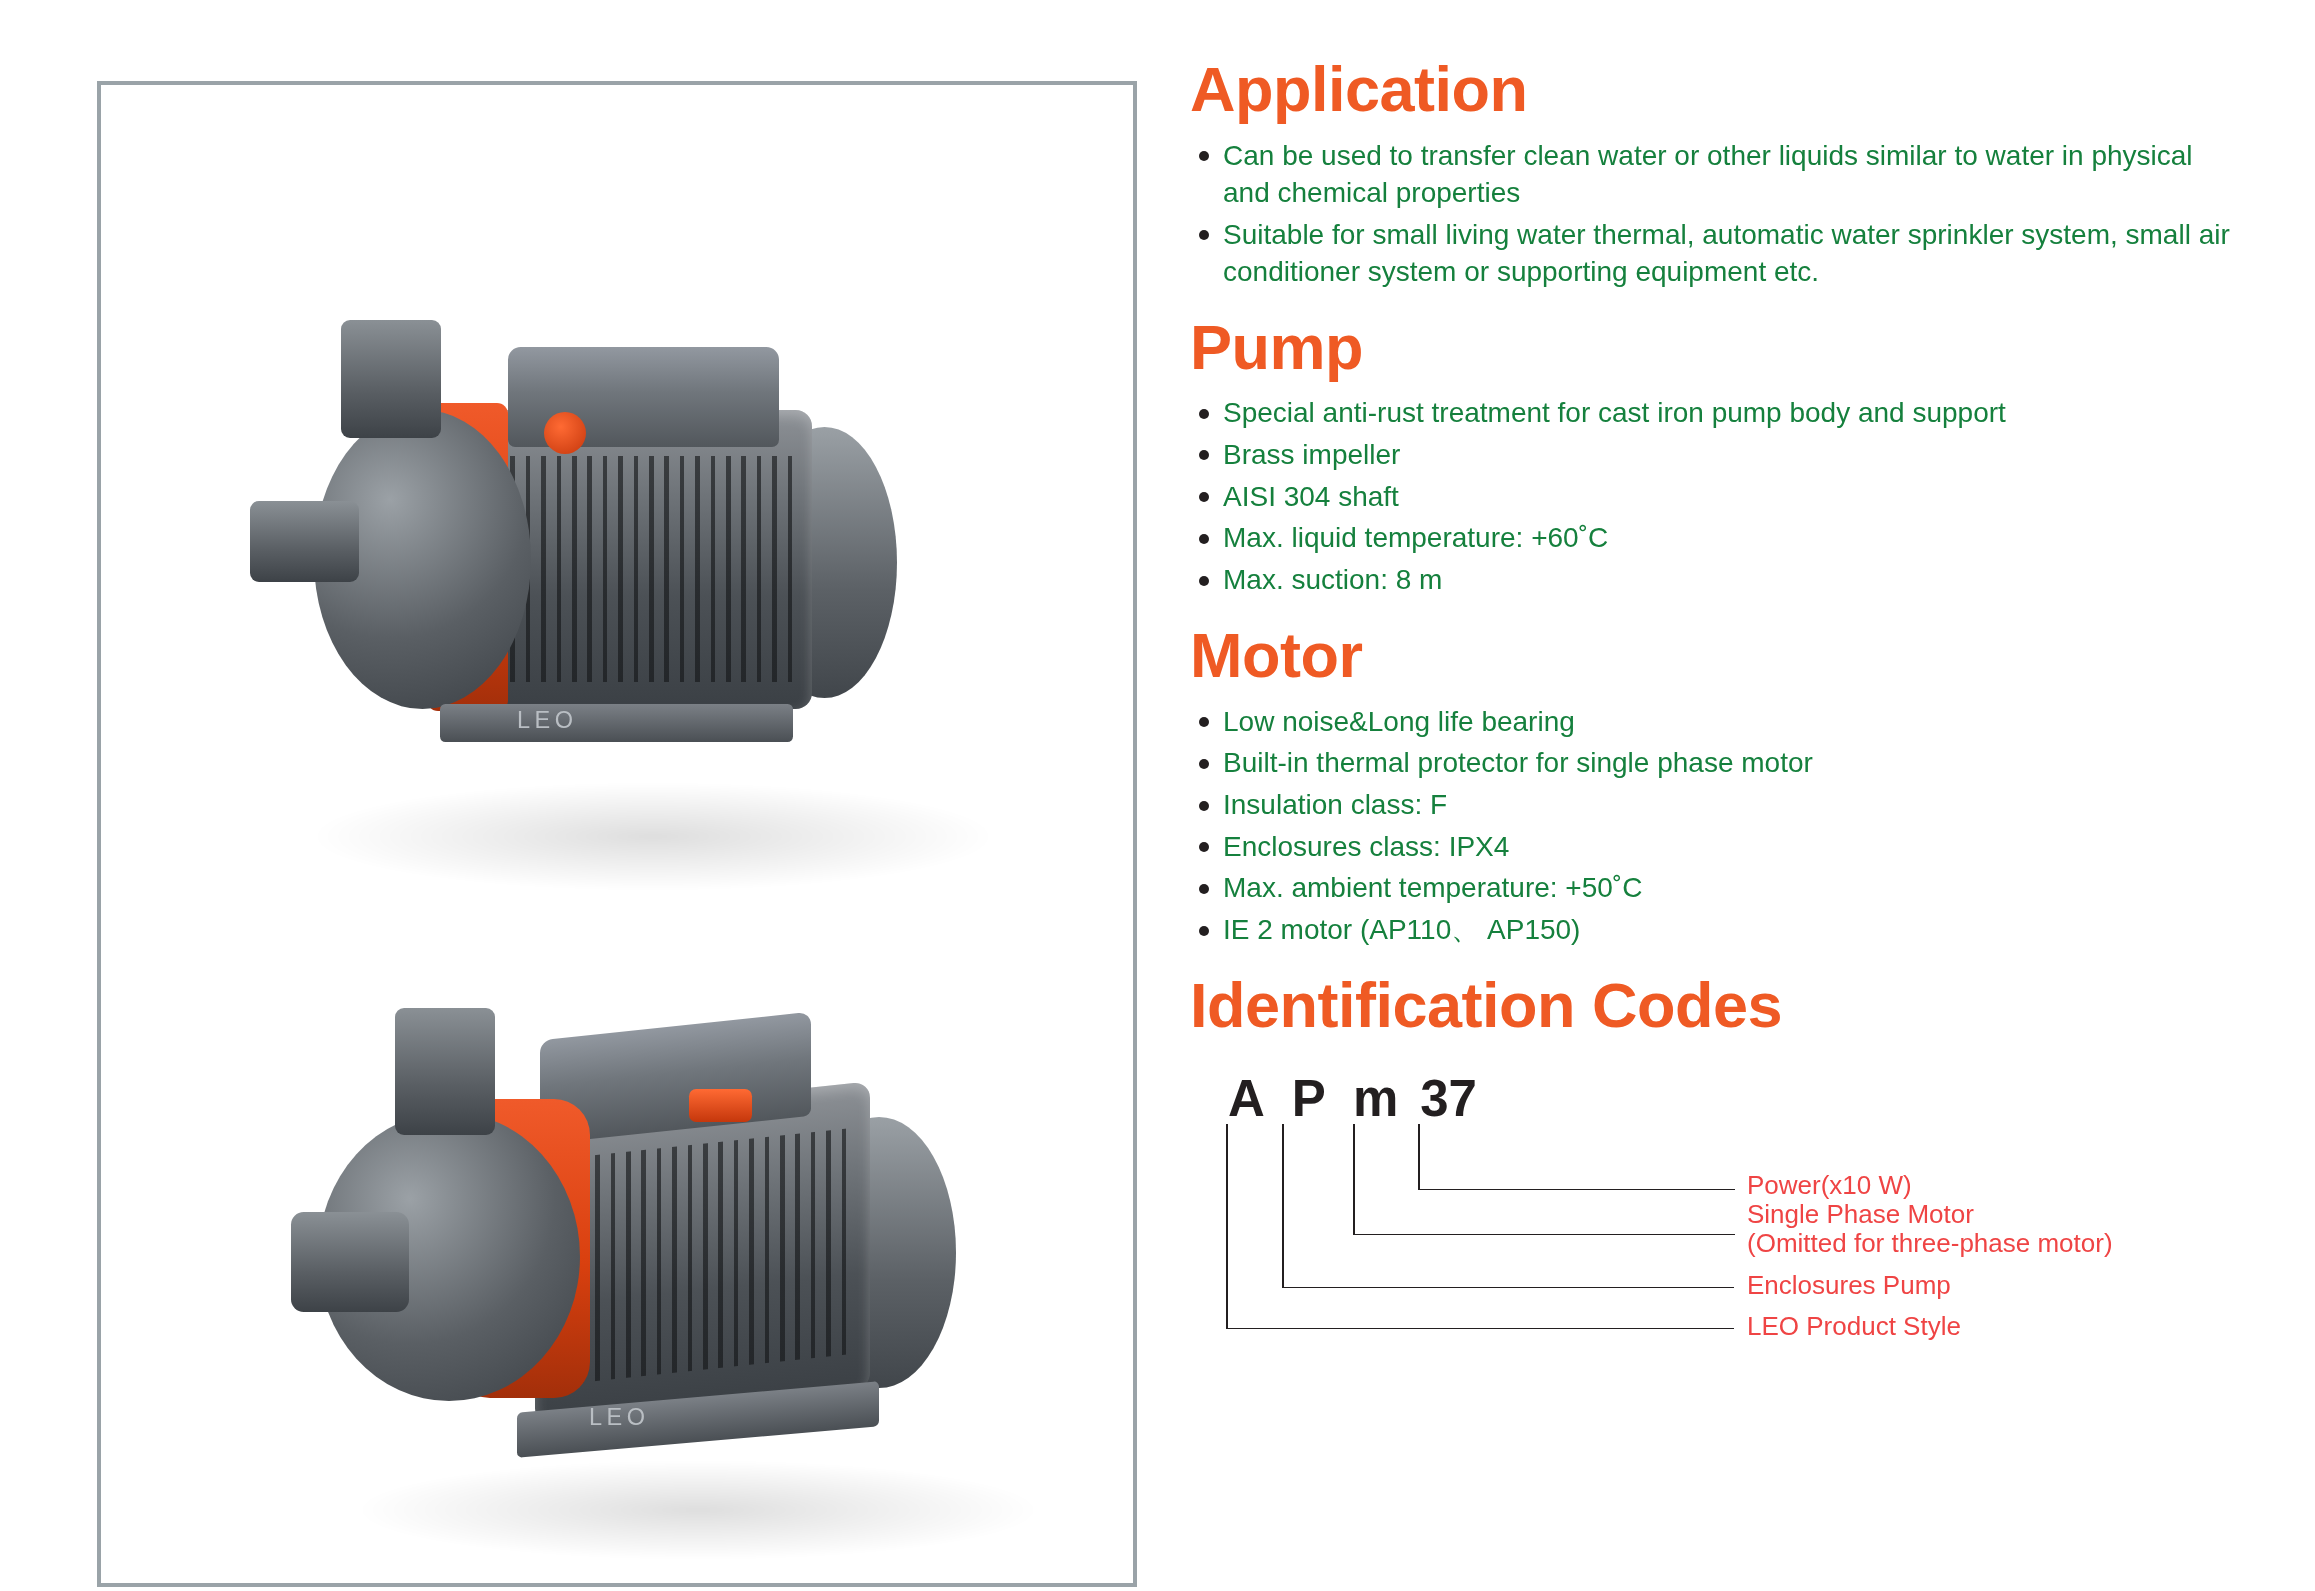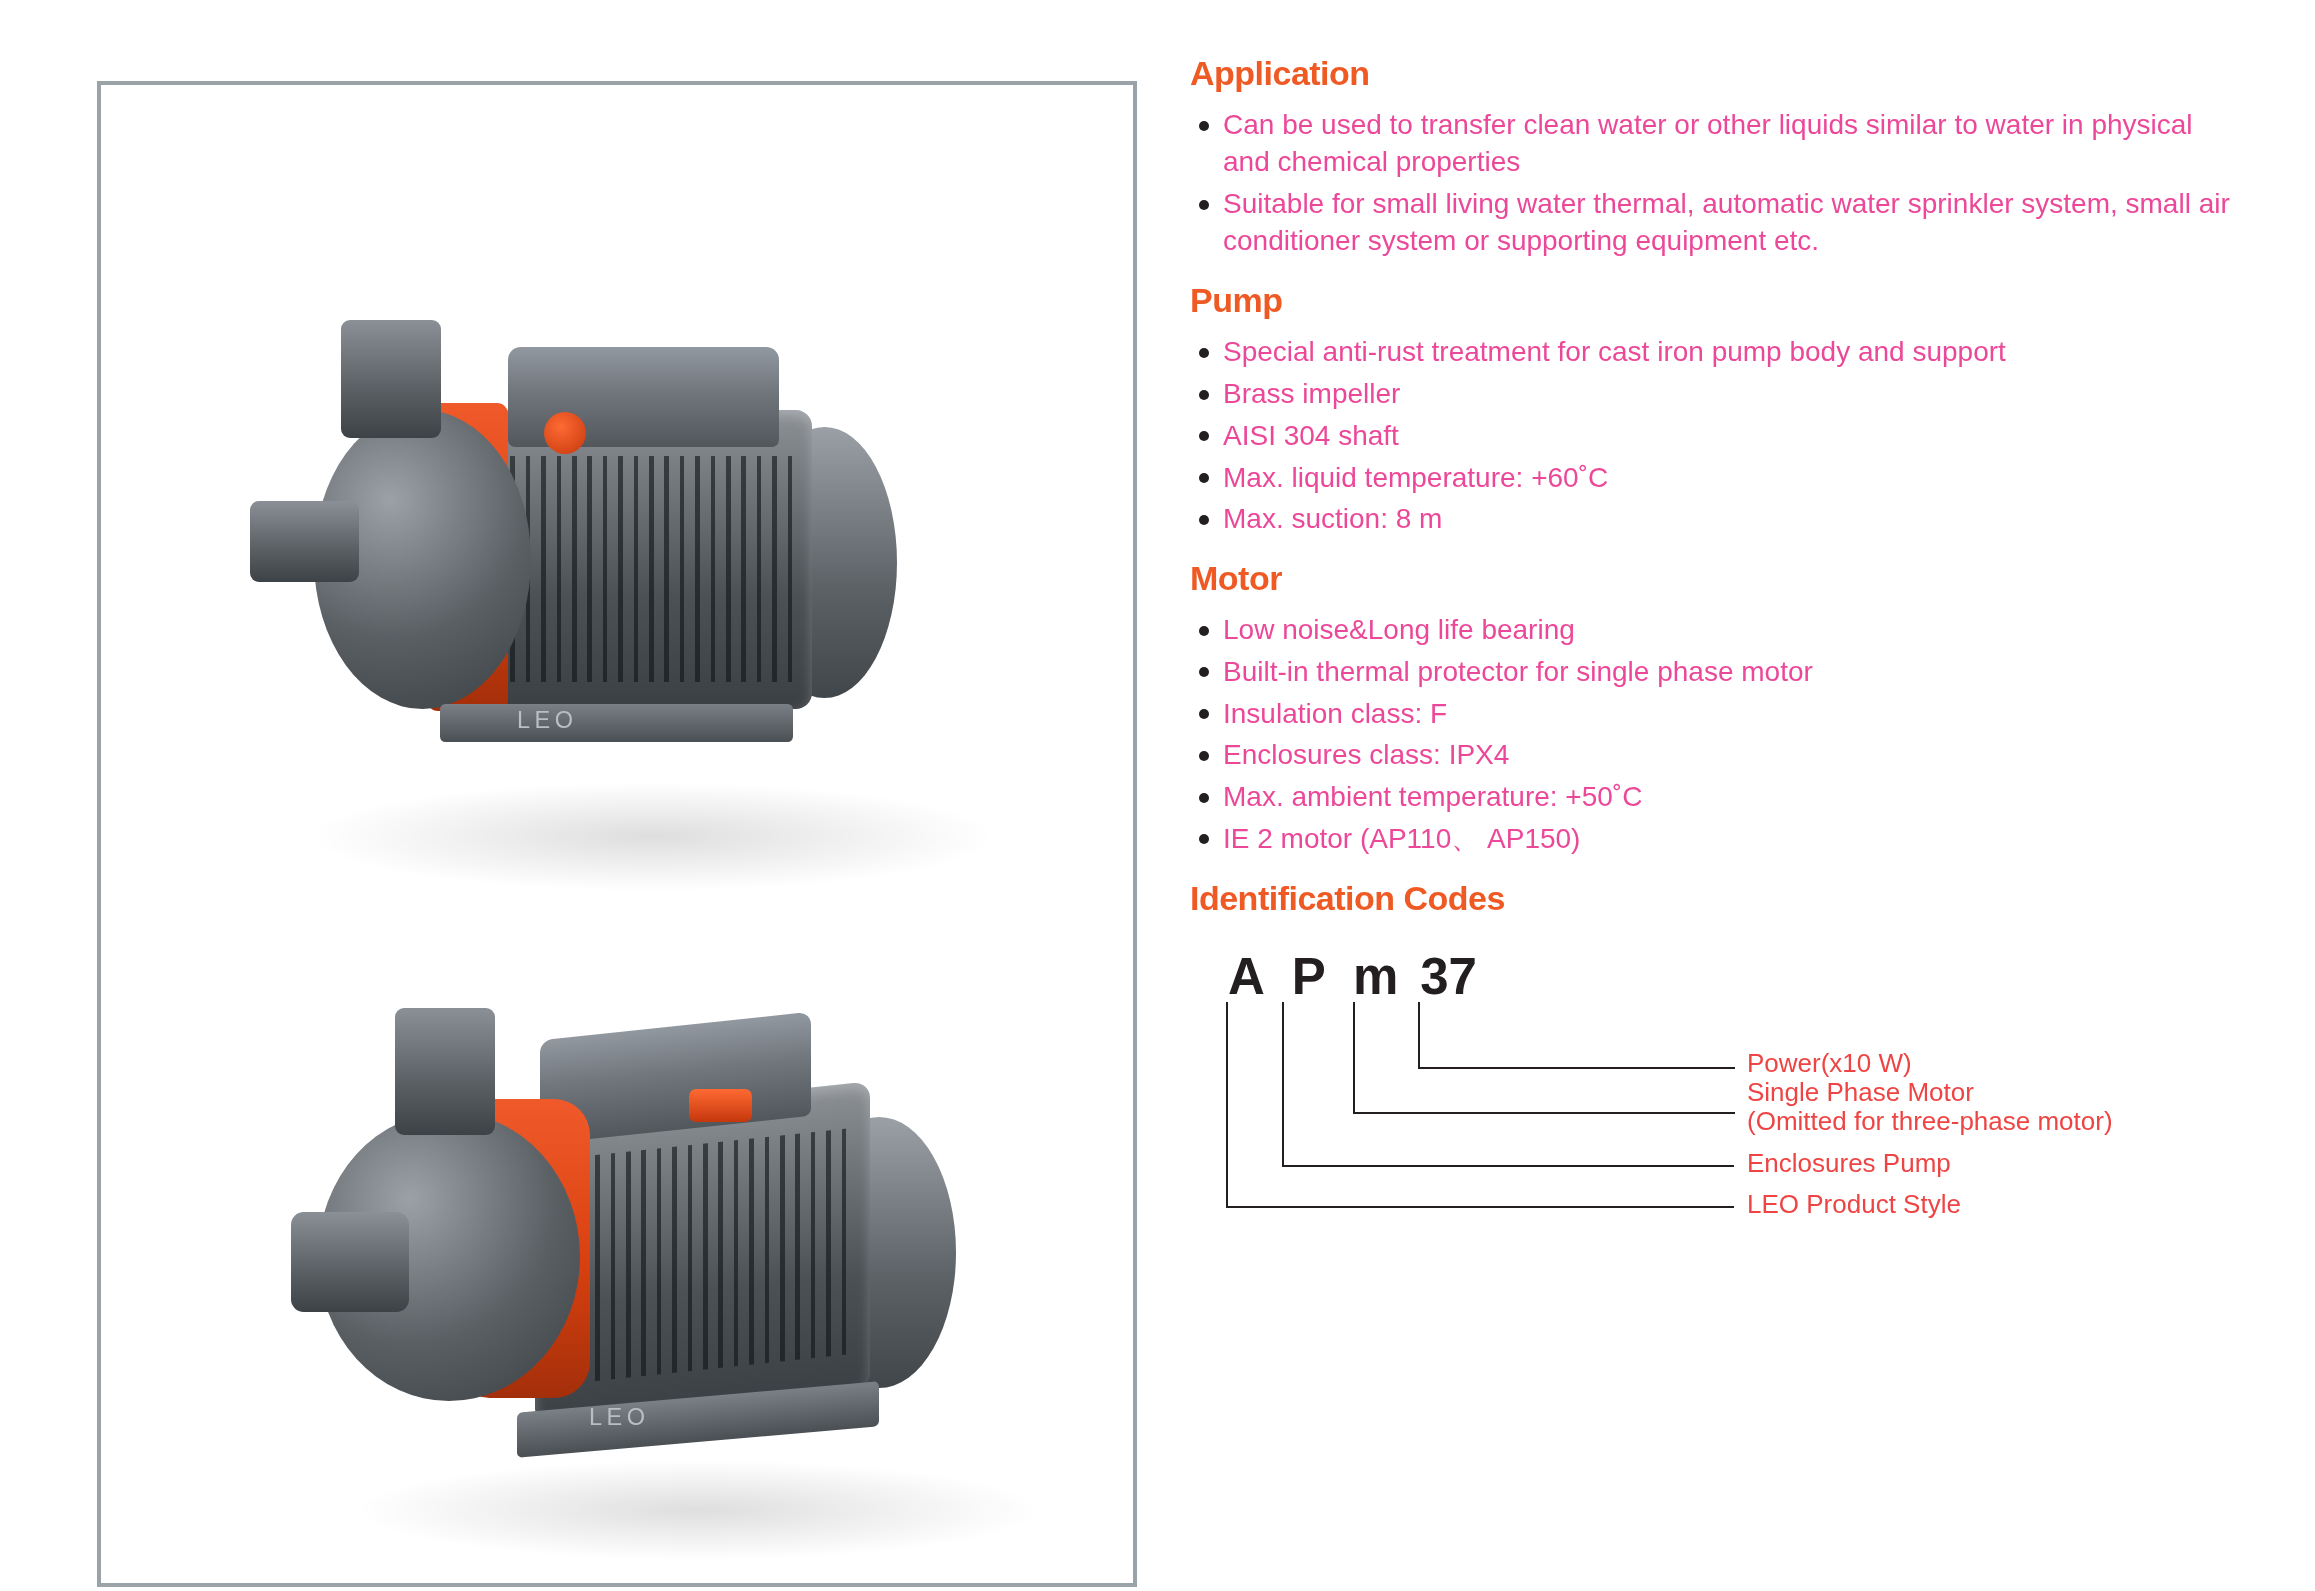--- a/index.html
+++ b/index.html
@@ -110,39 +110,39 @@
   
   .right-pane {
     position: relative;
     width: 1158px;
     height: 1591px;
     flex: 0 0 1158px;
     padding: 56px 72px 0 32px;
   }
   h2.section-title {
     color: #ef5a24;
-    font-size: 34px;
+    font-size: 63px;
     line-height: 1.05;
     font-weight: 700;
     margin: 0 0 14.5px 0;
     letter-spacing: -0.5px;
   }
   .section + .section { margin-top: 23.5px; }
   ul.bullets {
     list-style: none;
     margin: 0;
     padding: 0;
   }
   ul.bullets li {
     position: relative;
     padding-left: 33px;
     font-size: 28px;
     line-height: 1.33;
     margin-bottom: 4.5px;
-    color: #ec4899;
+    color: #15803d;
   }
   ul.bullets li::before {
     content: "";
     position: absolute;
     left: 9px;
     top: 14.5px;
     width: 10px;
     height: 10px;
     border-radius: 50%;
     background: #231f20;

